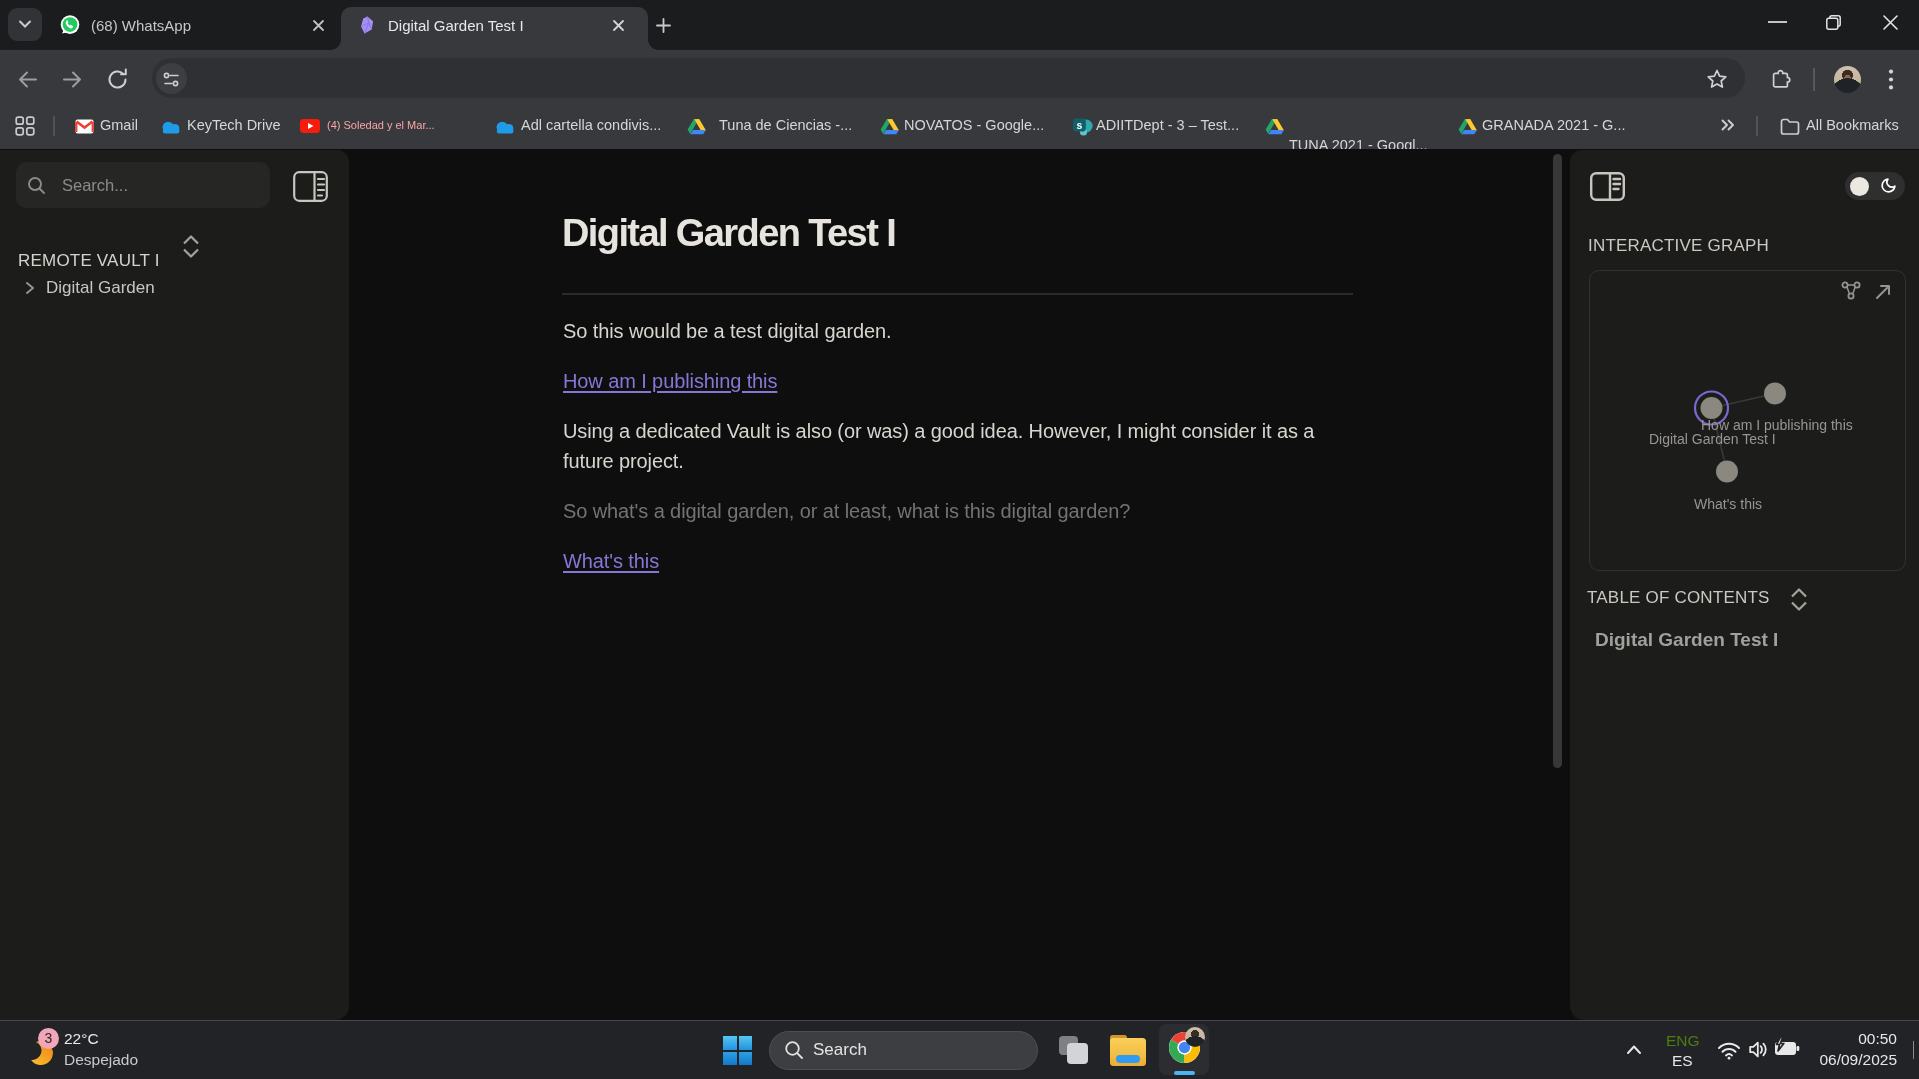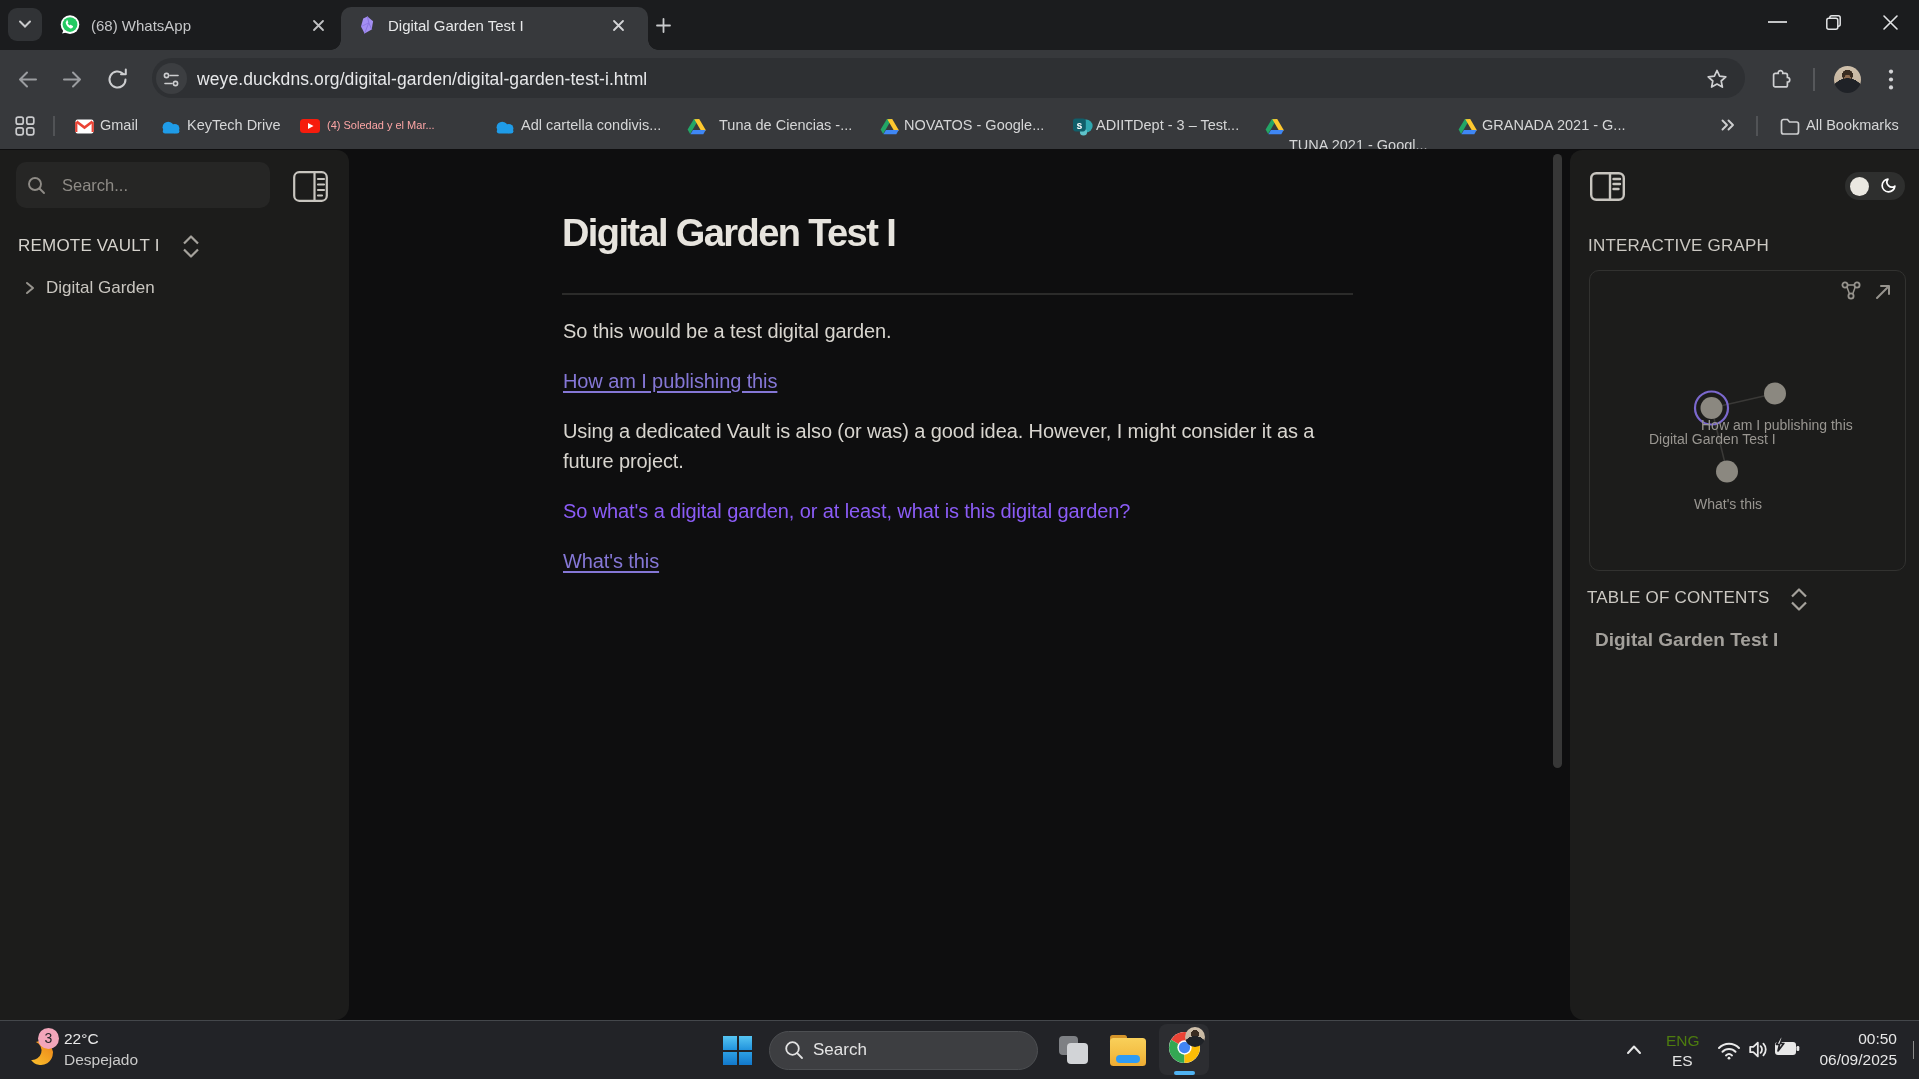--- a/index.html
+++ b/index.html
@@ -75,21 +75,20 @@
   </svg>
 
   <div class="abs" style="left:152px;top:58px;width:1593px;height:40px;border-radius:20px;background:#2e3033;"></div>
   <div class="abs" style="left:156px;top:63px;width:31px;height:31px;border-radius:16px;background:#3c3e41;"></div>
   <svg class="abs" style="left:163px;top:71px" width="17" height="17" viewBox="0 0 17 17">
     <circle cx="3.5" cy="4.5" r="2.1" fill="none" stroke="#cdced0" stroke-width="1.6"></circle>
     <path d="M7 4.5 H15" stroke="#cdced0" stroke-width="1.6" stroke-linecap="round"></path>
     <circle cx="12.5" cy="12.5" r="2.1" fill="none" stroke="#cdced0" stroke-width="1.6"></circle>
     <path d="M2 12.5 H9" stroke="#cdced0" stroke-width="1.6" stroke-linecap="round"></path>
   </svg>
-  <div class="txt" style="left:197px;top:69px;height:21px;line-height:21px;font-size:17.5px;letter-spacing:0.1px;color:#e7e8ea;">weye.duckdns.org/digital-garden/digital-garden-test-i.html</div>
 
   <svg class="abs" style="left:1706px;top:68px" width="22" height="22" viewBox="0 0 22 22">
     <path d="M11 2.5 L13.6 8.1 L19.8 8.8 L15.2 13 L16.4 19.1 L11 16 L5.6 19.1 L6.8 13 L2.2 8.8 L8.4 8.1 Z" fill="none" stroke="#cfd0d2" stroke-width="1.7" stroke-linejoin="round"></path>
   </svg>
 
   <svg class="abs" style="left:1770px;top:68px" width="22" height="22" viewBox="0 0 22 22">
     <path d="M3.6 7.1 a1.7 1.7 0 0 1 1.7 -1.7 h2.9 a2.35 2.35 0 1 1 4.6 0 h2.9 a1.7 1.7 0 0 1 1.7 1.7 v2.4 a2.35 2.35 0 1 1 0 4.7 v3.0 a1.7 1.7 0 0 1 -1.7 1.7 h-10.4 a1.7 1.7 0 0 1 -1.7 -1.7 Z" fill="none" stroke="#cfd0d2" stroke-width="1.7"></path>
   </svg>
   <div class="abs" style="left:1813px;top:68px;width:1.5px;height:23px;background:#56585b;"></div>
 
@@ -203,36 +202,36 @@
     <circle cx="8" cy="8" r="6" fill="none" stroke="#8e8b86" stroke-width="1.9"></circle>
     <path d="M12.5 12.5 L17 17" stroke="#8e8b86" stroke-width="1.9" stroke-linecap="round"></path>
   </svg>
   <div class="txt" style="left:62px;top:175px;height:20px;line-height:20px;font-size:16.5px;color:#8e8b86;text-align:right;">Search...</div>
 
   <svg class="abs" style="left:293px;top:171px" width="35" height="31" viewBox="0 0 35 31">
     <rect x="1.2" y="1.2" width="32.6" height="28.6" rx="5" fill="none" stroke="#c8c5bf" stroke-width="2.2"></rect>
     <path d="M21.5 2 V29" stroke="#c8c5bf" stroke-width="2.2"></path>
     <path d="M25 8 H31 M25 13.5 H31 M25 19 H31 M25 24.5 H29" stroke="#c8c5bf" stroke-width="2.2" stroke-linecap="round"></path>
   </svg>
-  <div class="txt" style="left:18px;top:237px;height:18px;line-height:18px;font-size:17px;letter-spacing:0.2px;color:#d6d3cd;">REMOTE VAULT I</div>
+  <div class="txt" style="left:18px;top:252px;height:18px;line-height:18px;font-size:17px;letter-spacing:0.2px;color:#d6d3cd;">REMOTE VAULT I</div>
   <svg class="abs" style="left:182px;top:235px" width="18" height="23" viewBox="0 0 18 23">
     <path d="M2 8.5 L9 1.5 L16 8.5" fill="none" stroke="#a5a29c" stroke-width="2.2" stroke-linejoin="round"></path>
     <path d="M2 14.5 L9 21.5 L16 14.5" fill="none" stroke="#a5a29c" stroke-width="2.2" stroke-linejoin="round"></path>
   </svg>
   <svg class="abs" style="left:25px;top:281px" width="10" height="14" viewBox="0 0 10 14">
     <path d="M2 2 L8 7 L2 12" fill="none" stroke="#97948e" stroke-width="2" stroke-linecap="round" stroke-linejoin="round"></path>
   </svg>
   <div class="txt" style="left:46px;top:279px;height:18px;line-height:18px;font-size:17px;color:#c9c6c0;">Digital Garden</div>
 
   <div class="txt" style="left:562px;top:211px;height:44px;line-height:44px;font-size:38px;letter-spacing:-1.6px;font-weight:bold;color:#e7e4de;">Digital Garden Test I</div>
   <div class="abs" style="left:562px;top:293px;width:791px;height:1.5px;background:#2b2b2a;"></div>
   <div class="txt" style="left:563px;top:316px;height:30px;line-height:30px;font-size:20px;letter-spacing:-0.1px;color:#d8d5cf;">So this would be a test digital garden.</div>
   <div class="txt" style="left:563px;top:366px;height:30px;line-height:30px;font-size:20px;letter-spacing:-0.1px;color:#8577d6;text-decoration:underline;text-underline-offset:3px;">How am I publishing this</div>
   <div class="txt" style="left:563px;top:416px;height:60px;line-height:30px;font-size:20px;letter-spacing:-0.1px;color:#d8d5cf;">Using a dedicated Vault is also (or was) a good idea. However, I might consider it as a<br>future project.</div>
-  <div class="txt" style="left:563px;top:496px;height:30px;line-height:30px;font-size:20px;letter-spacing:-0.1px;color:#8b5cf6;">So what's a digital garden, or at least, what is this digital garden?</div>
+  <div class="txt" style="left:563px;top:496px;height:30px;line-height:30px;font-size:20px;letter-spacing:-0.1px;color:#737373;">So what's a digital garden, or at least, what is this digital garden?</div>
   <div class="txt" style="left:563px;top:546px;height:30px;line-height:30px;font-size:20px;letter-spacing:-0.1px;color:#8577d6;text-decoration:underline;text-underline-offset:3px;">What's this</div>
 
   <div class="abs" style="left:1553px;top:154px;width:9px;height:614px;border-radius:4.5px;background:#373737;"></div>
 
   <div class="abs" style="left:1570px;top:149.5px;width:349px;height:870.5px;background:#1c1c1b;border-radius:12px 0 0 14px;"></div>
 
   <svg class="abs" style="left:1590px;top:172px" width="35" height="29" viewBox="0 0 35 29">
     <rect x="1.2" y="1.2" width="32.6" height="26.6" rx="5" fill="none" stroke="#c8c5bf" stroke-width="2.4"></rect>
     <path d="M20 2 V27" stroke="#c8c5bf" stroke-width="2.4"></path>
     <path d="M23.5 7 H30 M23.5 12 H30 M23.5 17 H28.5" stroke="#c8c5bf" stroke-width="2.4" stroke-linecap="round"></path>

